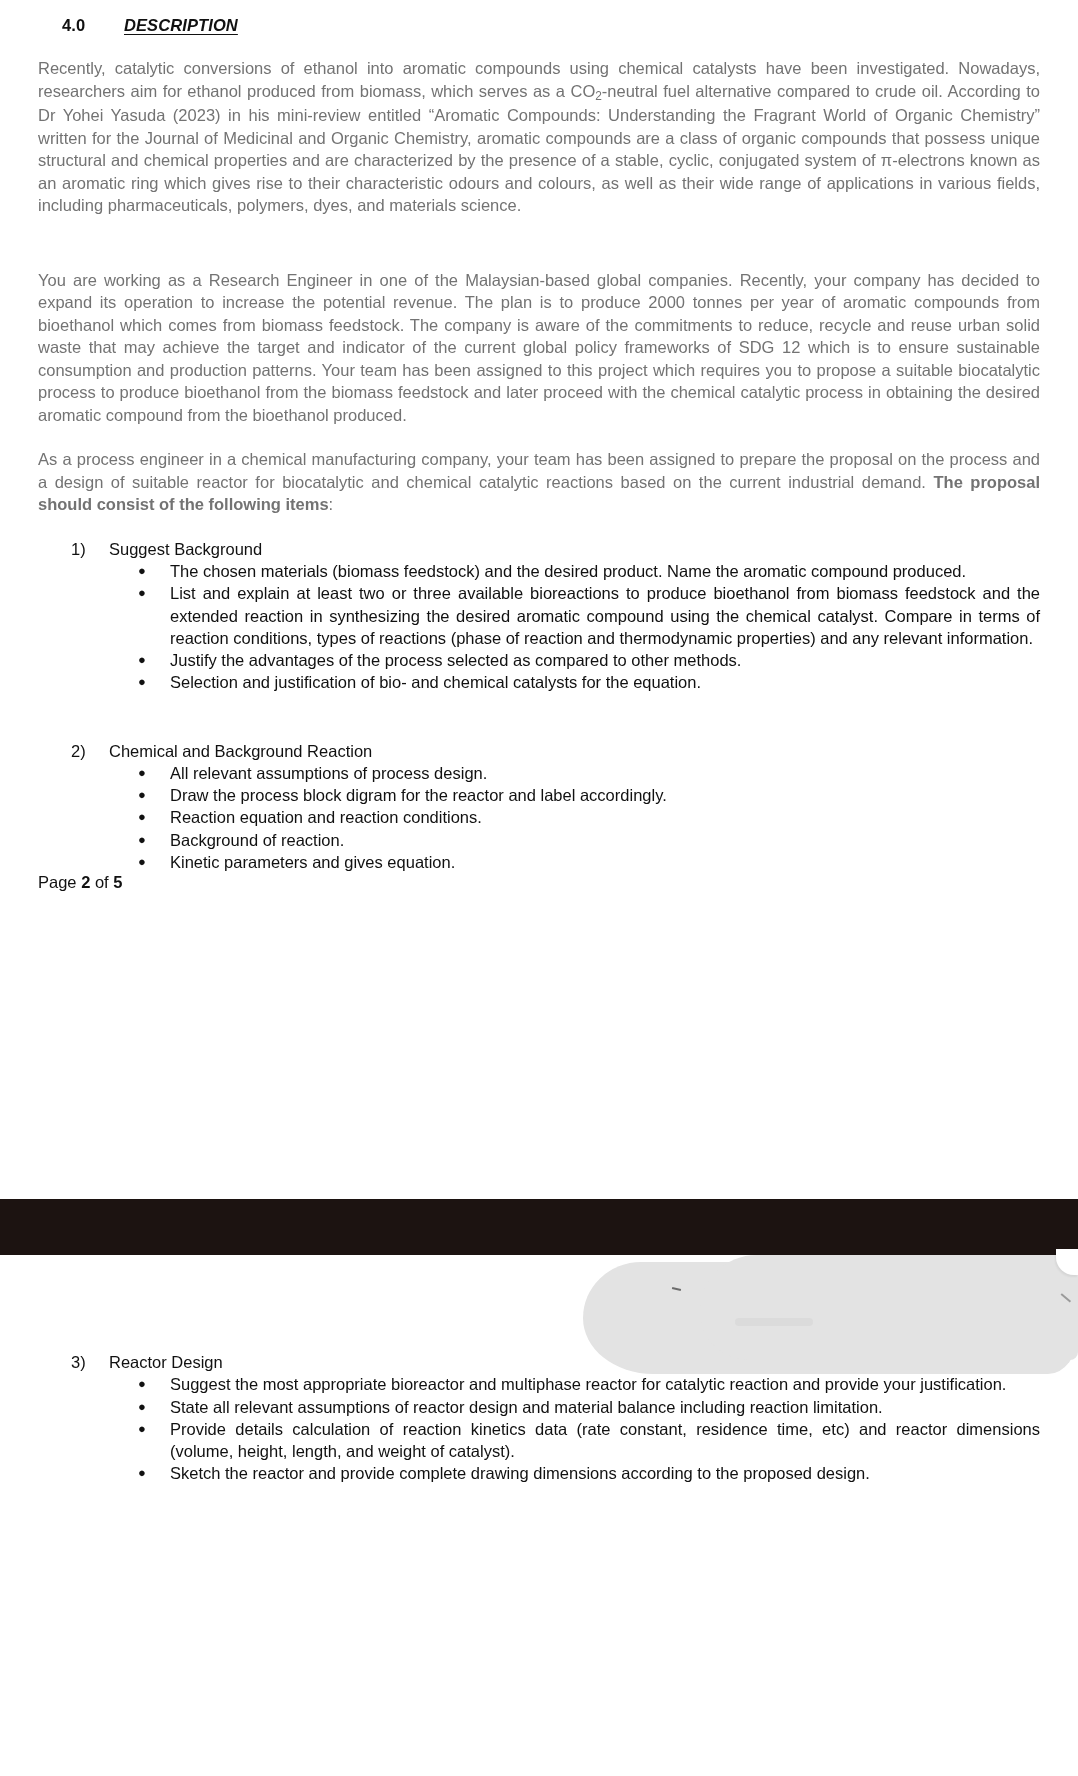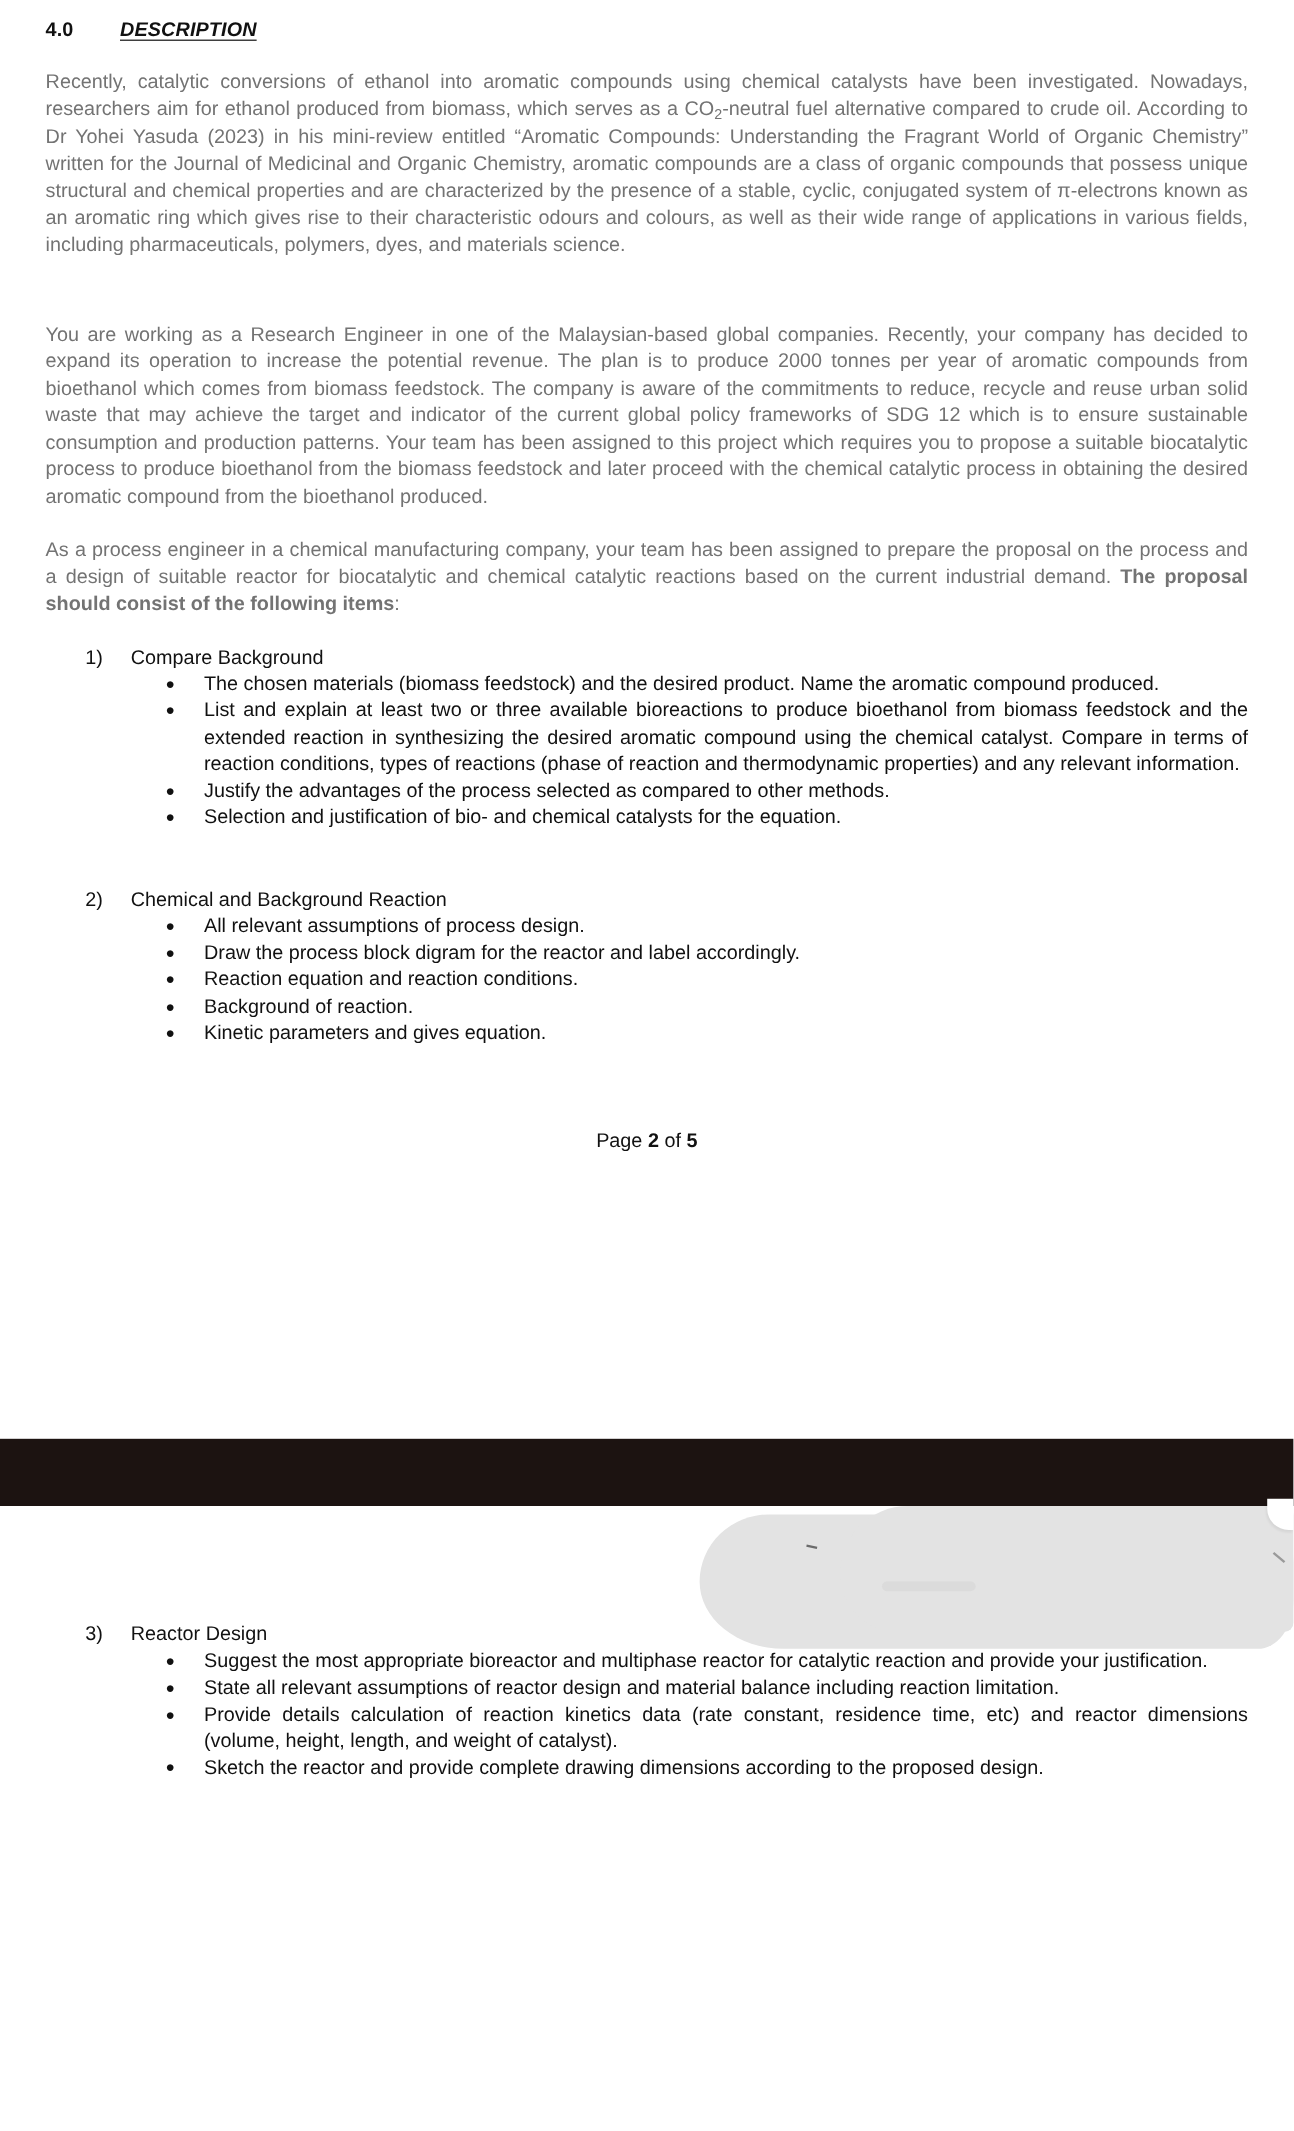--- a/index.html
+++ b/index.html
@@ -38,20 +38,21 @@
     padding: 0 38px 0 38px;
   }
 
   
   .section-head {
     display: flex;
     align-items: flex-start;
     font-size: 16.5px;
     font-weight: bold;
     letter-spacing: 0.1px;
+    margin-left: 24px;
   }
   .section-num {
     width: 62px;
     flex: 0 0 62px;
   }
   .section-title {
     text-decoration: underline;
     text-underline-offset: 3px;
     font-style: italic;
   }
@@ -101,23 +102,21 @@
     font-size: 13px;
     line-height: 1.62;
   }
   .bullet-text {
     flex: 1 1 auto;
     text-align: justify;
   }
 
   
   .page-footer {
-    text-align: center;
-    font-size: 16.5px;
-    margin-top: 70px;
+    font-size: 16.5px;
   }
   .page-footer b { font-weight: bold; }
 
   
   .blob {
     position: absolute;
     left: 583px;
     top: 1262px;
     width: 495px;
     height: 112px;
@@ -198,21 +197,21 @@
     <p class="para">You are working as a Research Engineer in one of the Malaysian-based global companies. Recently, your company has decided to expand its operation to increase the potential revenue. The plan is to produce 2000 tonnes per year of aromatic compounds from bioethanol which comes from biomass feedstock. The company is aware of the commitments to reduce, recycle and reuse urban solid waste that may achieve the target and indicator of the current global policy frameworks of SDG 12 which is to ensure sustainable consumption and production patterns. Your team has been assigned to this project which requires you to propose a suitable biocatalytic process to produce bioethanol from the biomass feedstock and later proceed with the chemical catalytic process in obtaining the desired aromatic compound from the bioethanol produced.</p>
 
     <div class="spacer-md"></div>
 
     <p class="para"><span>As a process engineer in a chemical manufacturing company, your team has been assigned to prepare the proposal on the process and a design of suitable reactor for biocatalytic and chemical catalytic reactions based on the current industrial demand. </span><b>The proposal should consist of the following items</b><span>:</span></p>
 
     <div class="spacer-md"></div>
 
     <div class="num-item">
       <span class="num-marker">1)</span>
-      <span class="num-label">Compare Background</span>
+      <span class="num-label">Suggest Background</span>
     </div>
     <ul class="bullets">
       <li class="bullet-row">
         <span class="bullet-dot">●</span>
         <span class="bullet-text">The chosen materials (biomass feedstock) and the desired product. Name the aromatic compound produced.</span>
       </li>
       <li class="bullet-row">
         <span class="bullet-dot">●</span>
         <span class="bullet-text">List and explain at least two or three available bioreactions to produce bioethanol from biomass feedstock and the extended reaction in synthesizing the desired aromatic compound using the chemical catalyst. Compare in terms of reaction conditions, types of reactions (phase of reaction and thermodynamic properties) and any relevant information.</span>
       </li>

